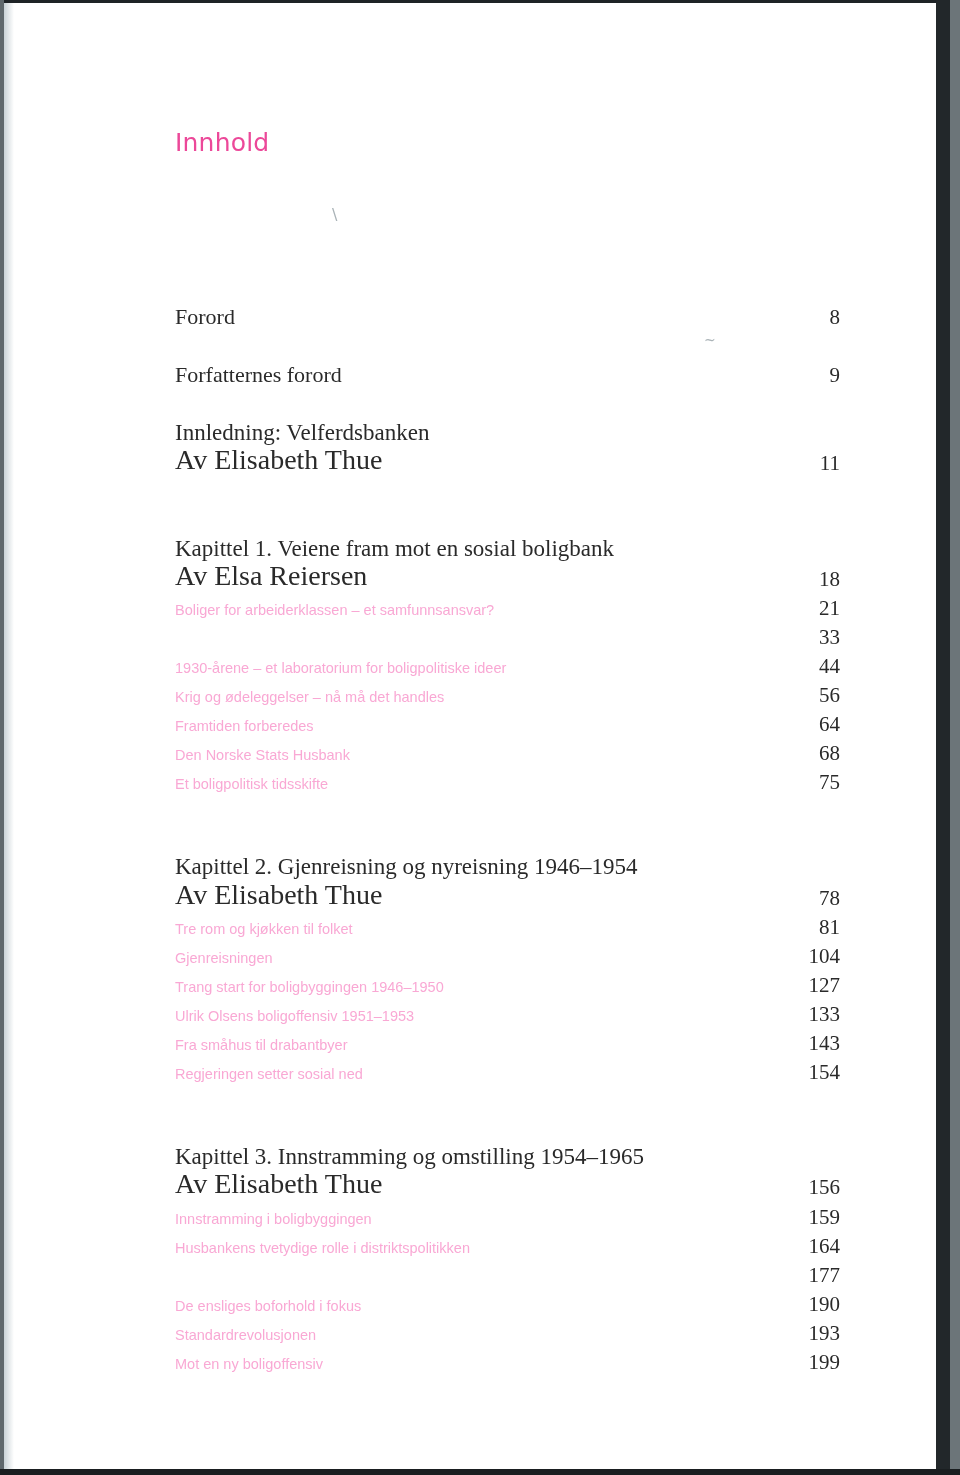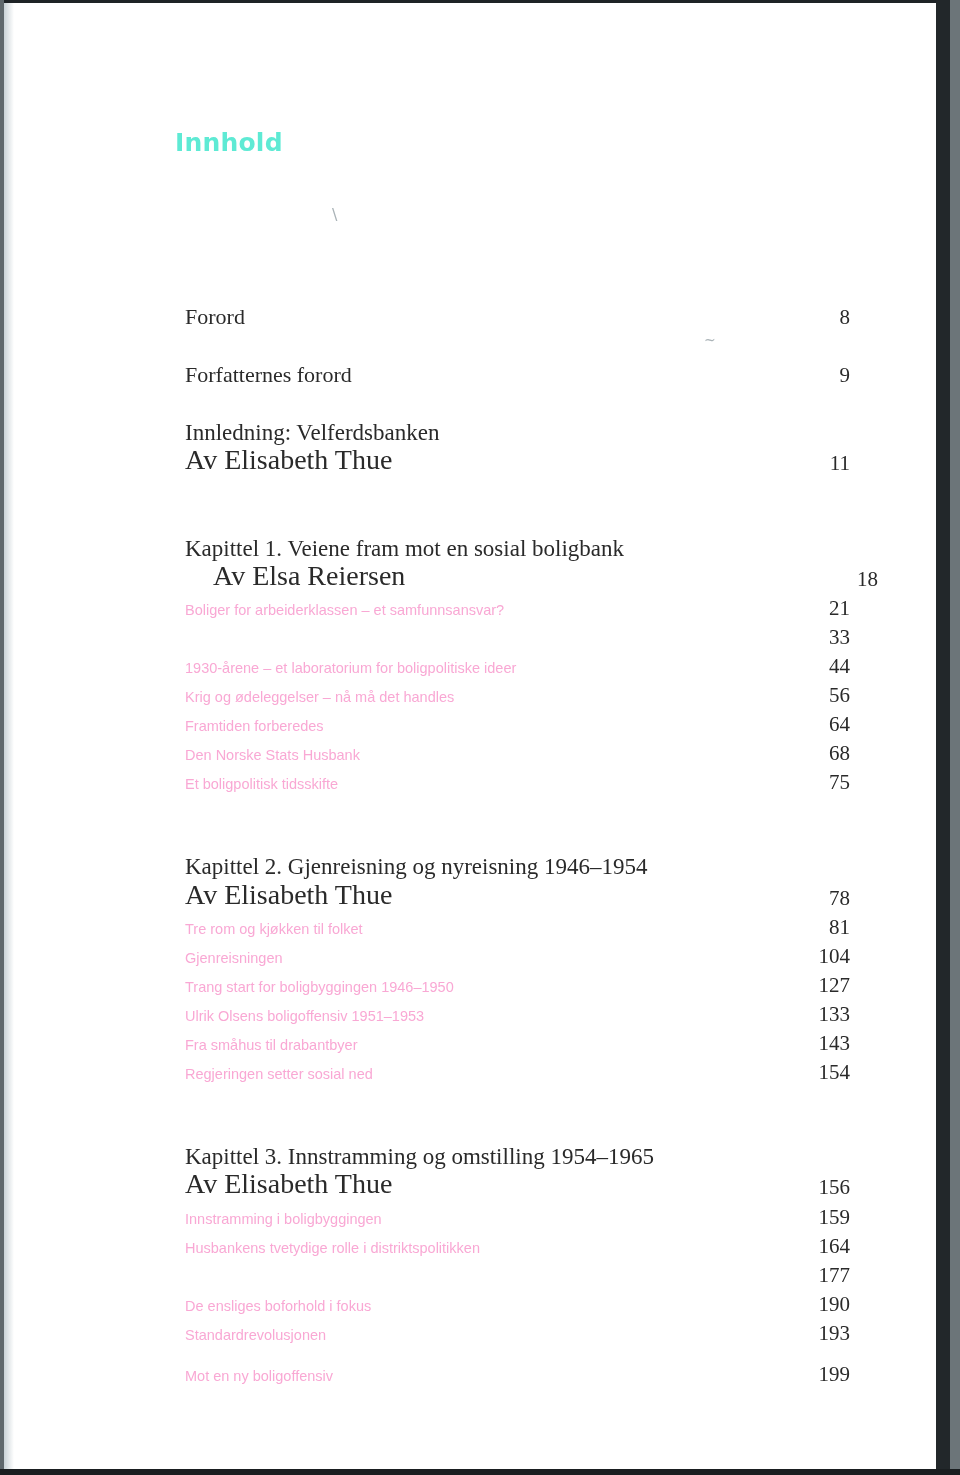--- a/index.html
+++ b/index.html
@@ -26,27 +26,27 @@
     .edge-bottom {
       position: absolute; left: 0; top: 1469px; width: 960px; height: 6px;
       background: #1a1e20;
     }
     .edge-left {
       position: absolute; left: 0; top: 0; width: 4px; height: 1475px;
       background: #5f686c;
     }
     .title {
       position: absolute; left: 175px; top: 128px;
-      font-family: "DejaVu Sans", sans-serif; font-weight: bold;
-      font-size: 25px; color: #5eead4; letter-spacing: 0.2px;
+      font-family: "DejaVu Sans", sans-serif; font-weight: normal;
+      font-size: 25px; color: #ec4899; letter-spacing: 0.2px;
     }
     .serif { font-family: "Liberation Serif", "DejaVu Serif", serif; color: #2a2a2a; }
     .sans { font-family: "Liberation Sans", "DejaVu Sans", sans-serif; color: #f9a8d4; }
     .line {
-      position: absolute; left: 185px; width: 665px; height: 28px;
+      position: absolute; left: 175px; width: 665px; height: 28px;
     }
     .line .label { position: absolute; left: 0; bottom: 0; white-space: nowrap; }
     .line .page-num {
       position: absolute; right: 0; bottom: 0; white-space: nowrap;
       font-family: "Liberation Serif", "DejaVu Serif", serif; color: #2a2a2a;
       font-size: 21px;
     }
     .big { font-size: 22px; }
     .head { font-size: 23px; }
     .author { font-size: 28px; }
@@ -83,21 +83,21 @@
   <span class="label serif head">Innledning: Velferdsbanken</span>
 </div>
 <div class="line" style="top:448px;">
   <span class="label serif author">Av Elisabeth Thue</span>
   <span class="page-num">11</span>
 </div>
 
 <div class="line" style="top:534px;">
   <span class="label serif head">Kapittel 1. Veiene fram mot en sosial boligbank</span>
 </div>
-<div class="line" style="top:564px;margin-left:28px;">
+<div class="line" style="top:564px;">
   <span class="label serif author">Av Elsa Reiersen</span>
   <span class="page-num">18</span>
 </div>
 <div class="line" style="top:593px;">
   <span class="label sans sub">Boliger for arbeiderklassen – et samfunnsansvar?</span>
   <span class="page-num">21</span>
 </div>
 <div class="line" style="top:622px;">
   <span class="page-num">33</span>
 </div>
@@ -173,16 +173,16 @@
   <span class="page-num">177</span>
 </div>
 <div class="line" style="top:1289px;">
   <span class="label sans sub">De ensliges boforhold i fokus</span>
   <span class="page-num">190</span>
 </div>
 <div class="line" style="top:1318px;">
   <span class="label sans sub">Standardrevolusjonen</span>
   <span class="page-num">193</span>
 </div>
-<div class="line" style="top:1347px;margin-top:12px;">
+<div class="line" style="top:1347px;">
   <span class="label sans sub">Mot en ny boligoffensiv</span>
   <span class="page-num">199</span>
 </div>
 
 </body></html>

